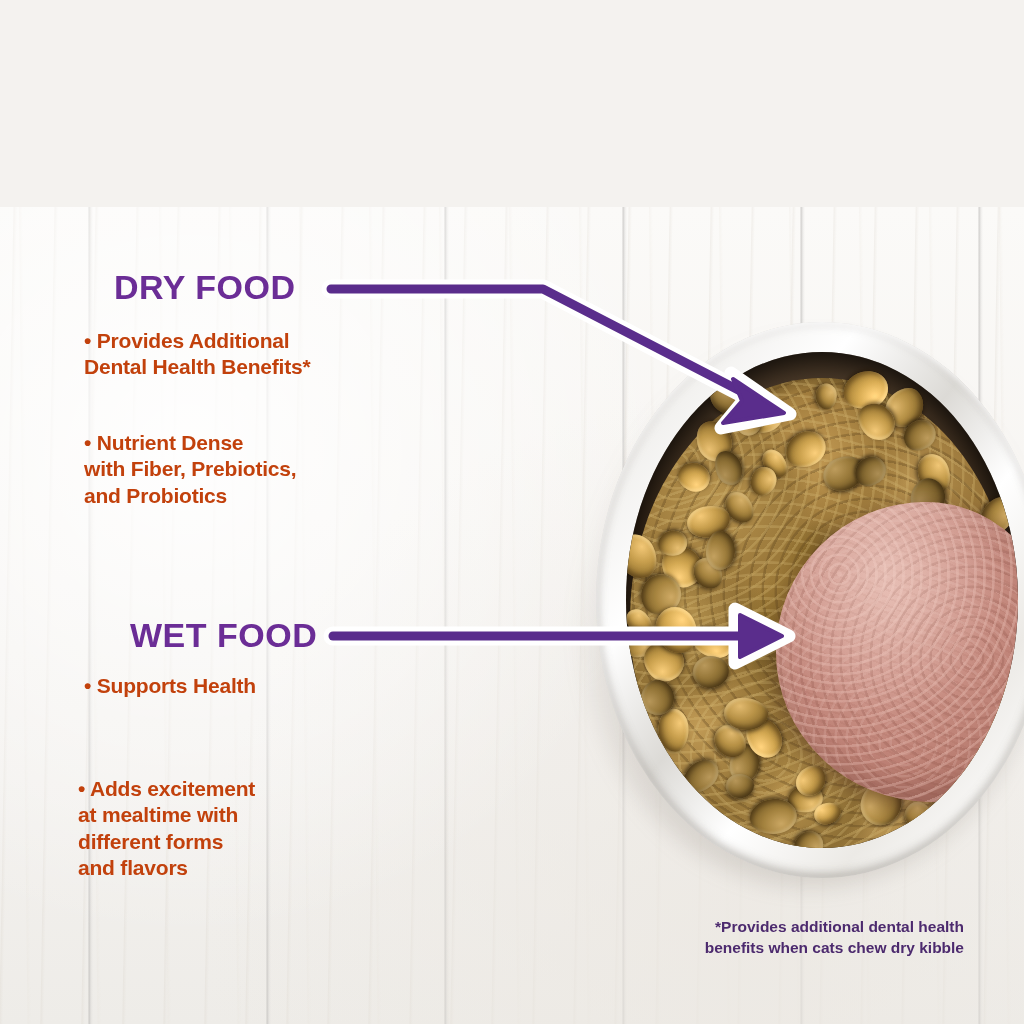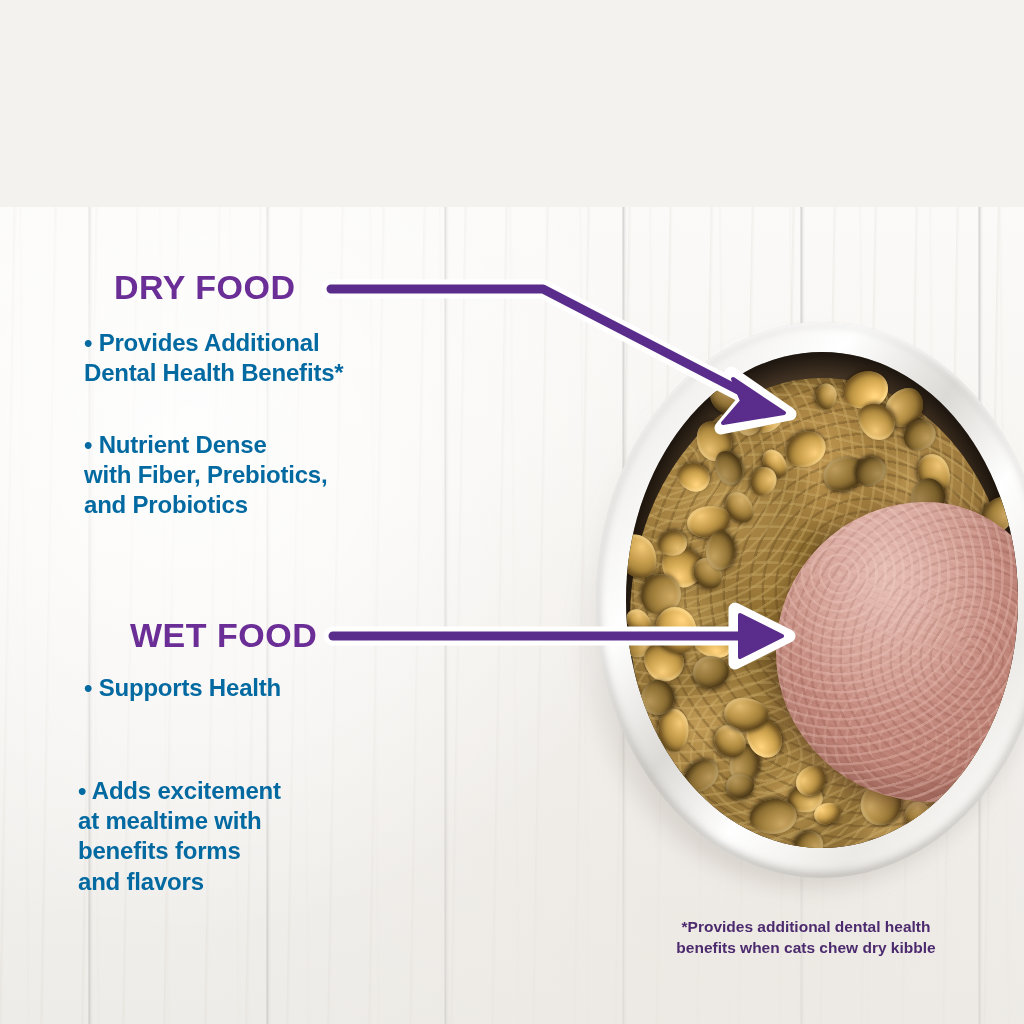--- a/index.html
+++ b/index.html
@@ -164,31 +164,31 @@
   
   .section-head{
     position:absolute;
     color:#6b2d96;
     font-family:"Liberation Sans", sans-serif;
     font-weight:bold;font-size:34px;letter-spacing:.5px;
     white-space:nowrap;
   }
   .copy{
     position:absolute;
-    color:#0369a1;
-    font-family:"Liberation Sans", sans-serif;
-    font-weight:bold;font-size:24px;line-height:1.26;
+    color:#c2410c;
+    font-family:"Liberation Sans", sans-serif;
+    font-weight:bold;font-size:21px;line-height:1.26;
     letter-spacing:-.2px;
   }
   .footnote{
     position:absolute;
     color:#4c2a6e;
     font-family:"Liberation Sans", sans-serif;
     font-weight:bold;font-size:15.5px;line-height:1.35;
-    text-align:center;
+    text-align:right;
   }
 
   
   .arrow-svg{position:absolute;left:0;top:0;width:1024px;height:1024px;pointer-events:none;}
 </style>
 </head>
 <body>
 
 <div id="page">
 
@@ -294,21 +294,21 @@
 
   <div class="section-head" style="left:86px;top:616px;margin-left:44px;">WET FOOD</div>
 
   <div class="copy" style="left:84px;top:673px;">
     <div>• Supports Health</div>
   </div>
 
   <div class="copy" style="left:78px;top:776px;">
     <div>• Adds excitement</div>
     <div>at mealtime with</div>
-    <div>benefits forms</div>
+    <div>different forms</div>
     <div>and flavors</div>
   </div>
 
   <div class="footnote" style="left:648px;top:917px;width:316px;">
     <div>*Provides additional dental health</div>
     <div>benefits when cats chew dry kibble</div>
   </div>
 
 </div>
 

